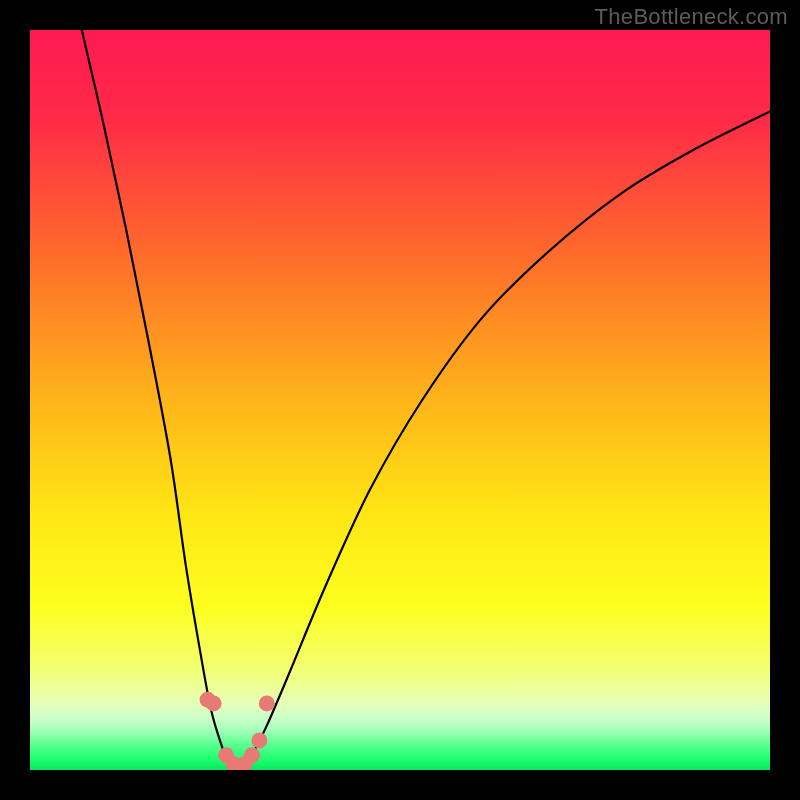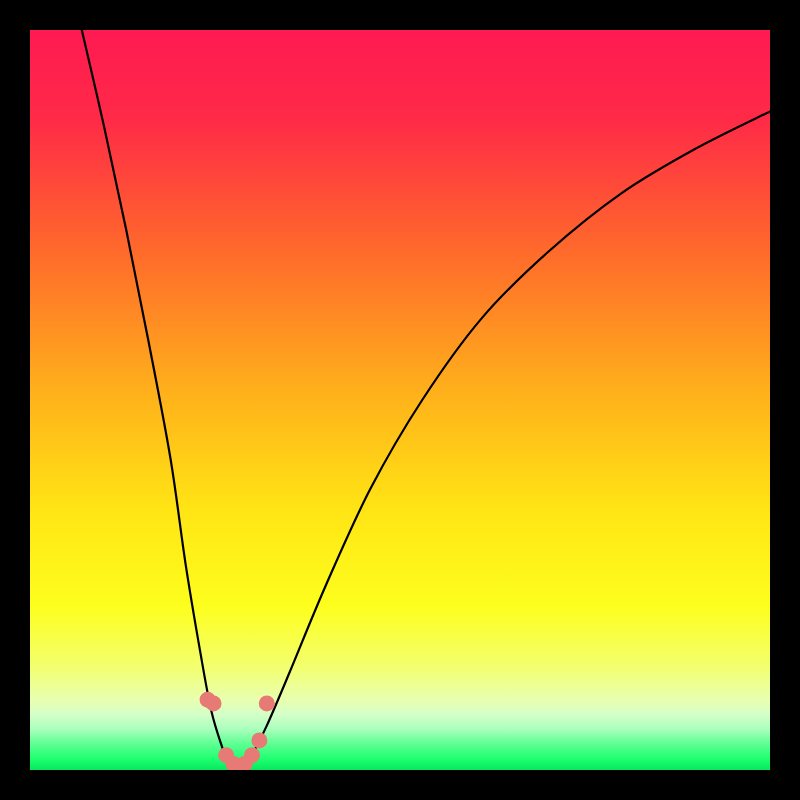--- a/index.html
+++ b/index.html
@@ -88,14 +88,15 @@
           <circle cx="196.10" cy="725.20" r="8" fill="#e77a74"></circle>
           <circle cx="203.50" cy="734.08" r="8" fill="#e77a74"></circle>
           <circle cx="214.60" cy="734.08" r="8" fill="#e77a74"></circle>
           <circle cx="222.00" cy="725.20" r="8" fill="#e77a74"></circle>
           <circle cx="229.40" cy="710.40" r="8" fill="#e77a74"></circle>
           <circle cx="236.80" cy="673.40" r="8" fill="#e77a74"></circle>
         </g>
     </svg>
   </div>
 
+  <div class="watermark">TheBottleneck.com</div>
 
 </div>
 
 </body></html>

